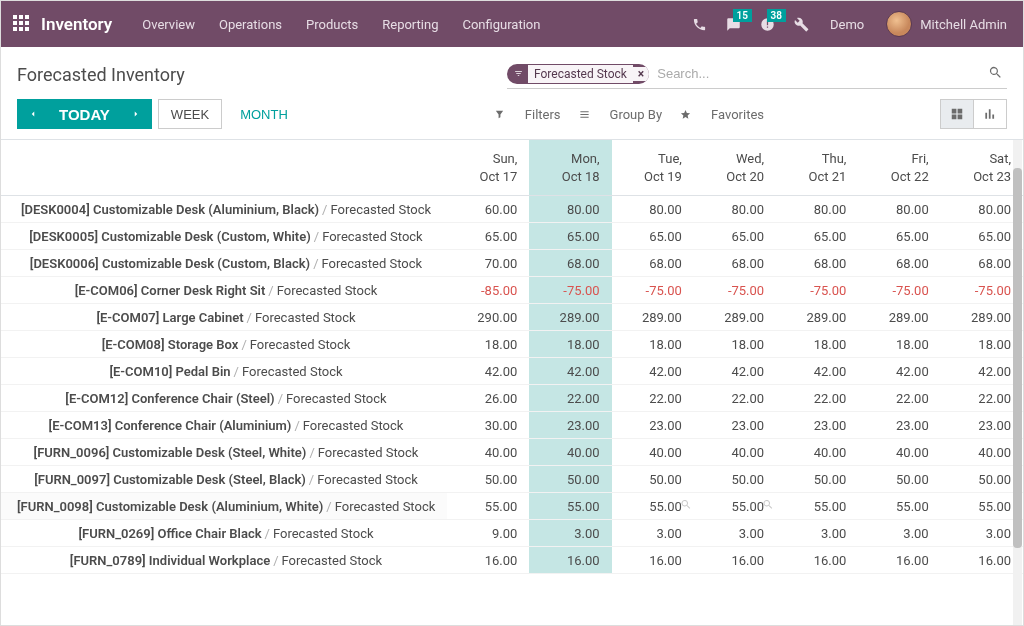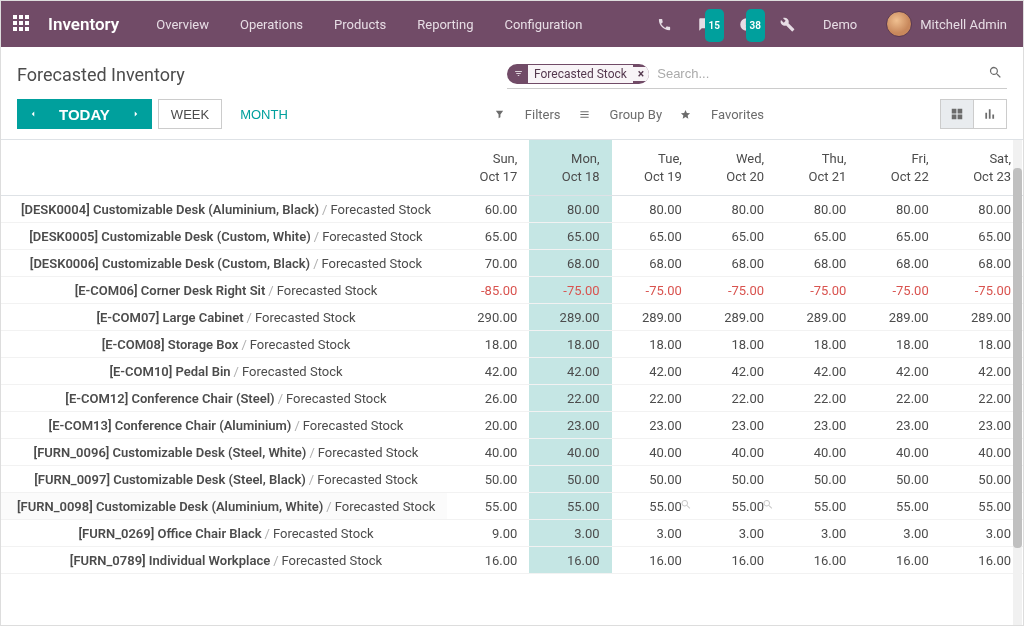--- a/index.html
+++ b/index.html
@@ -1,27 +1,27 @@
 <!DOCTYPE html>
 <html><head>
 <meta charset="utf-8">
 <style>
 * { margin: 0; padding: 0; box-sizing: border-box; }
 body { font-family: -apple-system, BlinkMacSystemFont, "Segoe UI", Roboto, sans-serif; font-size: 13px; color: #4c4c4c; background: #fff; width: 1024px; height: 626px; overflow: hidden; border: 1px solid #ddd; }
 
 
-.topnav { height: 46px; background: #714B67; color: #fff; display: flex; align-items: center; padding: 0 12px; gap: 7px; }
+.topnav { height: 46px; background: #714B67; color: #fff; display: flex; align-items: center; padding: 0 12px; gap: 0; }
 .apps-icon { width: 18px; height: 18px; display: grid; grid-template-columns: repeat(3,4px); grid-template-rows: repeat(3,4px); gap: 2px; margin-right: 10px; cursor: pointer; }
 .apps-icon span { background: #fff; width: 4px; height: 4px; }
 .brand { font-size: 17px; font-weight: 600; margin-right: 18px; cursor: pointer; }
 .nav-item { padding: 0 12px; font-size: 13px; color: #e7dde5; cursor: pointer; }
 .nav-spacer { flex: 1; }
 .nav-icon { width: 34px; height: 34px; display: flex; align-items: center; justify-content: center; color: #e7dde5; cursor: pointer; position: relative; }
 .nav-icon svg { width: 15px; height: 15px; fill: currentColor; }
-.badge { position: absolute; top: 2px; right: -2px; background: #00A09D; color: #fff; font-size: 10px; font-weight: 600; padding: 11px 4px; border-radius: 5px; min-width: 16px; text-align: center; }
+.badge { position: absolute; top: 2px; right: -2px; background: #00A09D; color: #fff; font-size: 10px; font-weight: 600; padding: 1px 4px; border-radius: 0; min-width: 16px; text-align: center; }
 .demo { padding: 0 12px; color: #e7dde5; cursor: pointer; }
 .user { display: flex; align-items: center; gap: 8px; padding: 0 4px 0 10px; cursor: pointer; color: #e7dde5; }
 .avatar { width: 26px; height: 26px; border-radius: 50%; background: radial-gradient(circle at 40% 35%, #f0c090 0%, #c8885c 60%); border: 1px solid #5a3a52; }
 
 
 .cp { padding: 12px 16px 10px; border-bottom: 1px solid #dee2e6; }
 .cp-row1 { display: flex; align-items: center; margin-bottom: 10px; }
 .page-title { font-size: 18px; color: #4c4c4c; flex-shrink: 0; }
 .cp-spacer { flex: 1; }
 .searchbox { flex: 0 0 500px; display: flex; align-items: center; border-bottom: 1px solid #ccc; height: 30px; gap: 4px; }
@@ -290,21 +290,21 @@
           <td>26.00</td>
           <td class="today-col">22.00</td>
           <td>22.00</td>
           <td>22.00</td>
           <td>22.00</td>
           <td>22.00</td>
           <td>22.00</td>
         </tr>
         <tr>
           <td class="rowhead">[E-COM13] Conference Chair (Aluminium)<span class="slash">/</span><span class="suffix">Forecasted Stock</span></td>
-          <td>20.00</td>
+          <td>30.00</td>
           <td class="today-col">23.00</td>
           <td>23.00</td>
           <td>23.00</td>
           <td>23.00</td>
           <td>23.00</td>
           <td>23.00</td>
         </tr>
         <tr>
           <td class="rowhead">[FURN_0096] Customizable Desk (Steel, White)<span class="slash">/</span><span class="suffix">Forecasted Stock</span></td>
           <td>40.00</td>

